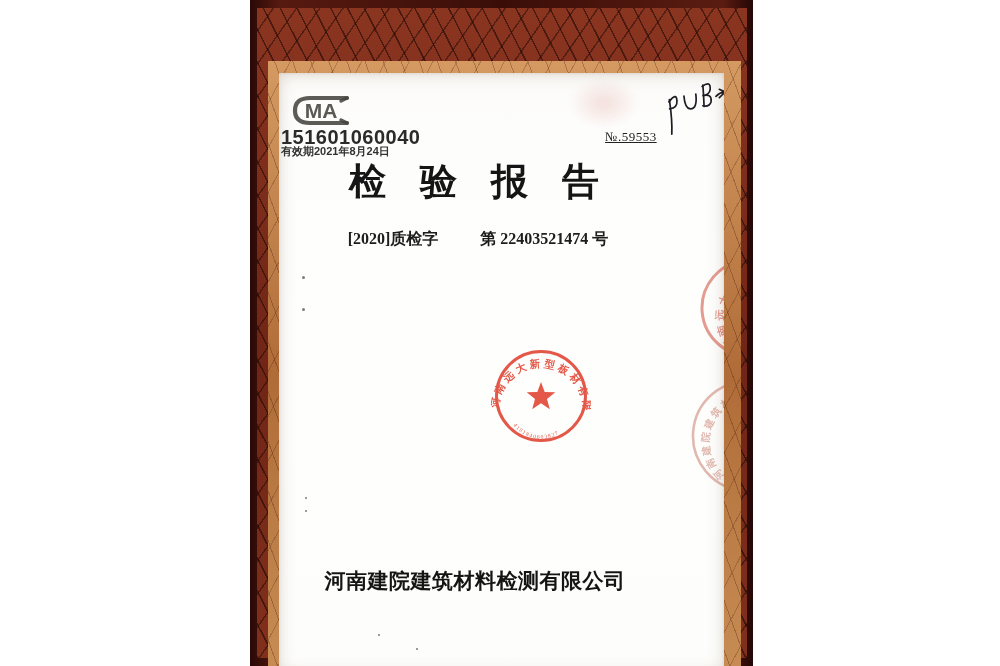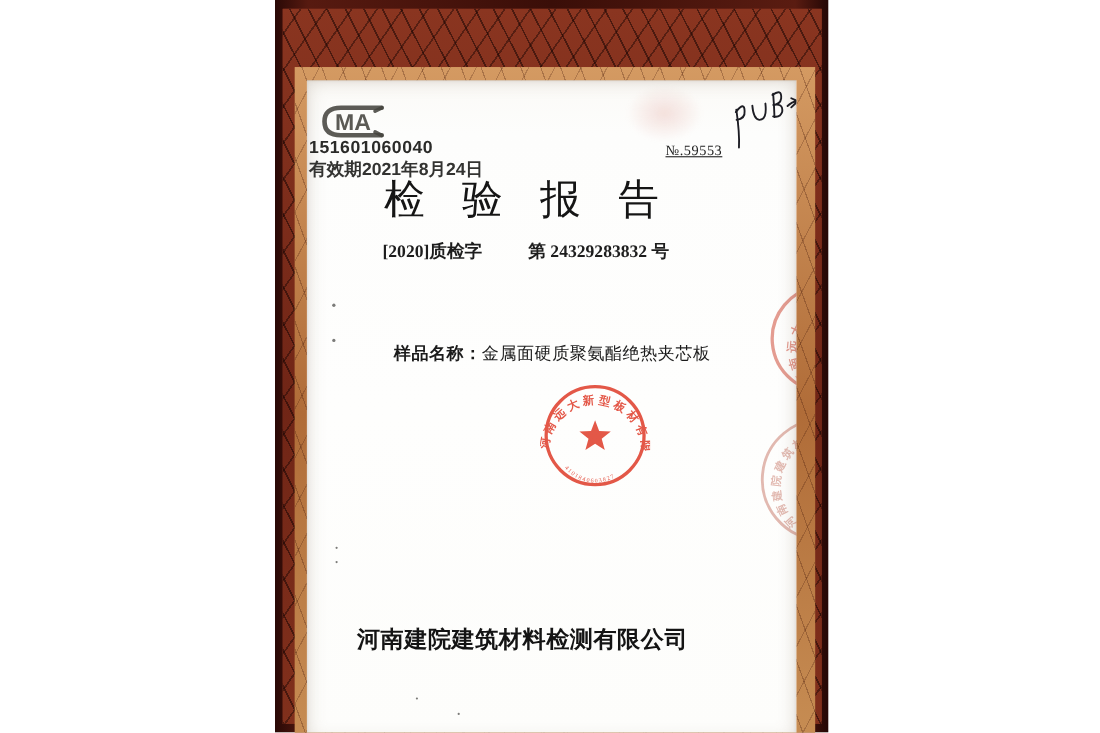--- a/index.html
+++ b/index.html
@@ -30,36 +30,36 @@
   .paper{position:relative;width:100%;height:100%;box-sizing:border-box;
     background:linear-gradient(180deg,#fbfaf7 0%,#fdfdfc 8%,#fefefd 50%,#fdfdfb 100%);
     box-shadow:inset 0 0 16px rgba(140,120,100,.30), inset 0 0 3px rgba(150,130,110,.25);
     overflow:hidden;}
 
   .abs{position:absolute;}
 
   
   .cma-oval{left:10px;top:20px;}
   .cma-number{left:2px;top:53px;font-family:"Liberation Sans",sans-serif;
-    font-size:16px;font-weight:600;letter-spacing:.5px;color:#2b2b29;white-space:nowrap;text-align:center;}
+    font-size:20px;font-weight:600;letter-spacing:.5px;color:#2b2b29;white-space:nowrap;text-align:center;}
   .cma-validity{left:2px;top:71px;font-family:"Liberation Sans",sans-serif;
-    font-size:16px;font-weight:600;color:#333331;white-space:nowrap;}
+    font-size:11px;font-weight:600;color:#333331;white-space:nowrap;}
 
   .report-no{left:326px;top:56px;font-size:13px;color:#222;letter-spacing:.5px;text-decoration:underline;}
 
   .pub{left:384px;top:4px;width:70px;height:60px;}
 
   .smudge{left:290px;top:4px;width:70px;height:52px;border-radius:50%;
     background:radial-gradient(ellipse at center, rgba(225,160,150,.30), rgba(225,160,150,0) 70%);
     filter:blur(2px);}
 
   .doc-title{left:0;top:84px;width:390px;text-align:center;font-size:37px;
-    font-weight:400;letter-spacing:34px;text-indent:34px;white-space:nowrap;color:#151515;}
+    font-weight:700;letter-spacing:34px;text-indent:34px;white-space:nowrap;color:#151515;}
 
-  .doc-no{left:0;top:146px;width:398px;display:flex;justify-content:center;gap:42px;
+  .doc-no{left:0;top:156px;width:398px;display:flex;justify-content:center;gap:42px;
     font-size:16px;font-weight:600;color:#1d1d1d;white-space:nowrap;}
 
   .field-row{left:79px;font-size:15.5px;white-space:nowrap;color:#1b1b1b;letter-spacing:.5px;}
   .row-0{top:238px;} .row-1{top:310px;} .row-2{top:381px;}
   .field-label{font-weight:700;}
   .field-value{font-weight:500;}
 
   .issuer{left:0;top:494px;width:392px;text-align:center;font-size:21px;
     font-weight:700;letter-spacing:.5px;white-space:nowrap;color:#141414;}
 
@@ -103,26 +103,23 @@
               <path d="M45 10 Q43 22 41 31"></path>
               <path d="M44 11 Q54 7 51 16 Q49 21 42 20 Q52 20 49 28 Q46 33 40 30"></path>
               <path d="M55 24 Q60 21 64 22 M60 18 L65 22 L58 26"></path>
             </g>
           </svg>
 
           <div class="abs doc-title">检验报告</div>
 
           <div class="abs doc-no">
             <span>[2020]质检字</span>
-            <span>第 24329283832 号</span>
+            <span>第 22403521474 号</span>
           </div>
 
-          <div class="abs field-row row-0">
-            <span class="field-label">样品名称：</span><span class="field-value">金属面硬质聚氨酯绝热夹芯板</span>
-          </div>
 
           <div class="abs issuer">河南建院建筑材料检测有限公司</div>
 
           <svg class="abs stamp stamp-main" width="100" height="100" viewBox="0 0 100 100">
             <defs>
               <path id="arc-main" d="M 7.2 64 A 34 34 0 1 1 92.8 64" fill="none"></path>
               <path id="arc-main-num" d="M 19 74 A 35 35 0 0 0 81 74" fill="none"></path>
             </defs>
             <circle cx="50" cy="50" r="44.5" fill="none" stroke="#e03a28" stroke-width="3"></circle>
             <path fill="#e03a28" d="M50,36 L53.7,45.9 L64.27,46.36 L55.99,52.95 L58.82,63.14 L50,57.3 L41.18,63.14 L44.01,52.95 L35.73,46.36 L46.3,45.9 Z"></path>

